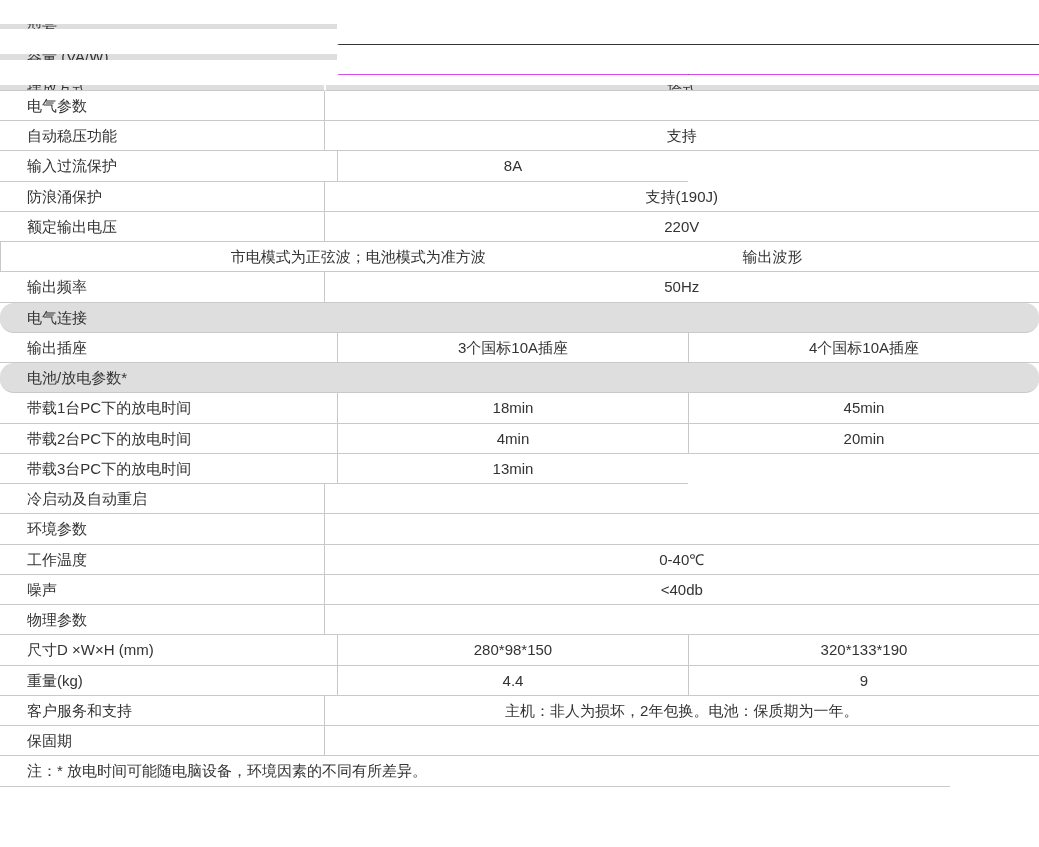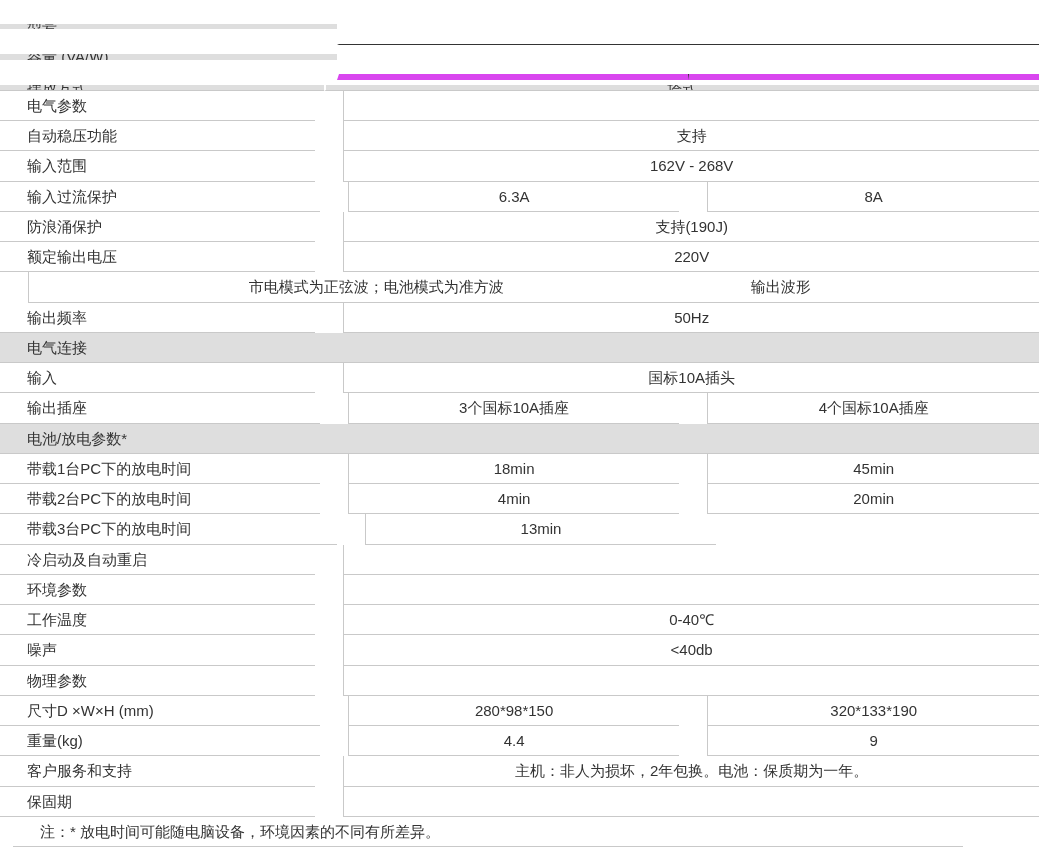--- a/index.html
+++ b/index.html
@@ -40,64 +40,63 @@
     width: 351px;
     justify-content: center;
   }
   .vspan {
     width: 748px;
     justify-content: center;
   }
   
   .v1.plain, .v2.plain, .vspan.plain {
     border-left: 1px solid var(--border, #c9c9c9);
-    margin-left: 28px;
   }
   
   .gray {
     background: var(--gray-bg, #dedede);
     margin-top: 24px;
   }
   .label.gray.sep-white {
     border-bottom: 1px solid #ffffff;
   }
   .vspan.gray {
     border-left: 2px solid #ffffff;
   }
   
   .section-cell {
     width: 1039px;
     padding-left: 27px;
     justify-content: flex-start;
     background: var(--gray-bg, #dedede);
+    border-radius: 14px;
   }
   
   .dark {
     background: var(--header-bg, #3d3d3d);
     color: var(--header-text, #ffffff);
     margin-top: 44px;
   }
   .v1.dark {
     border-left: 2px solid #ffffff;
     border-bottom: 1px solid #343434;
   }
   .v2.dark {
     border-left: 1px solid #343434;
     border-bottom: 1px solid #343434;
   }
   .v1.dark.dark-last, .v2.dark.dark-last {
-    border-bottom: 6px solid #d946ef;
+    border-bottom: 1px solid #d946ef;
   }
   
   .note-cell {
     width: 950px;
     padding-left: 27px;
     justify-content: flex-start;
     font-size: 15px;
-    margin-left: 13px;
   }
 </style>
 </head>
 <body>
 
 <div id="app" style="--header-bg: #3d3d3d; --header-text: #ffffff; --gray-bg: #dedede; --border: #c9c9c9; --text: #333333; --bg: #ffffff;">
     <div class="row">
       <div class="cell label gray sep-white">型号</div>
       <div class="cell v1 dark">Et550</div>
       <div class="cell v2 dark">Et1100</div>
@@ -113,50 +112,41 @@
     </div>
     <div class="row">
       <div class="cell label">电气参数</div>
       <div class="cell vspan plain"></div>
     </div>
     <div class="row">
       <div class="cell label">自动稳压功能</div>
       <div class="cell vspan plain">支持</div>
     </div>
     <div class="row">
-      <div class="cell label">输入范围</div>
-      <div class="cell vspan plain">162V - 268V</div>
-    </div>
-    <div class="row">
       <div class="cell label">输入过流保护</div>
-      <div class="cell v1 plain">6.3A</div>
       <div class="cell v2 plain">8A</div>
     </div>
     <div class="row">
       <div class="cell label">防浪涌保护</div>
       <div class="cell vspan plain">支持(190J)</div>
     </div>
     <div class="row">
       <div class="cell label">额定输出电压</div>
       <div class="cell vspan plain">220V</div>
     </div>
     <div class="row">
       <div class="cell vspan plain">市电模式为正弦波；电池模式为准方波</div>
       <div class="cell label">输出波形</div>
     </div>
     <div class="row">
       <div class="cell label">输出频率</div>
       <div class="cell vspan plain">50Hz</div>
     </div>
     <div class="row">
       <div class="cell section-cell">电气连接</div>
-    </div>
-    <div class="row">
-      <div class="cell label">输入</div>
-      <div class="cell vspan plain">国标10A插头</div>
     </div>
     <div class="row">
       <div class="cell label">输出插座</div>
       <div class="cell v1 plain">3个国标10A插座</div>
       <div class="cell v2 plain">4个国标10A插座</div>
     </div>
     <div class="row">
       <div class="cell section-cell">电池/放电参数*</div>
     </div>
     <div class="row">

